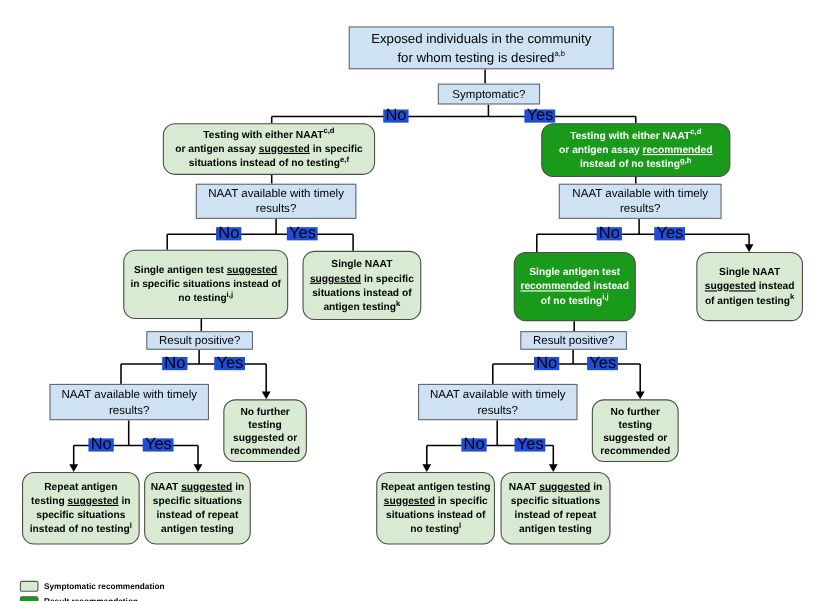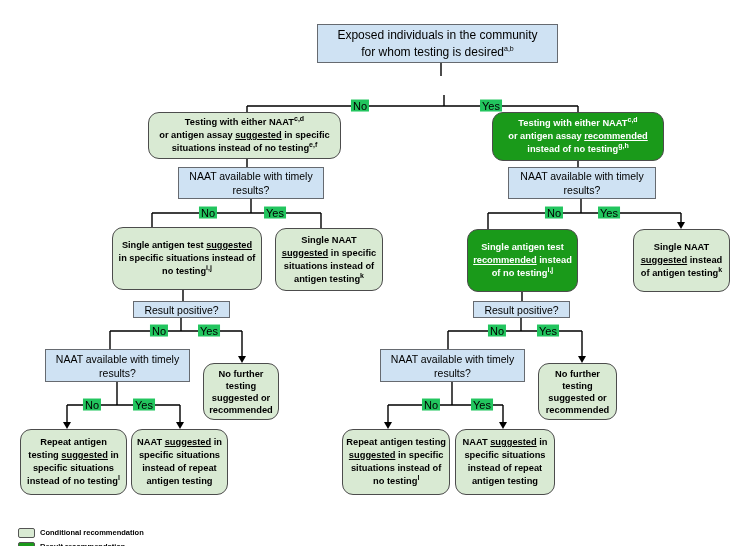--- a/index.html
+++ b/index.html
@@ -17,22 +17,22 @@
   .q.root{font-size:12px;line-height:17px;white-space:nowrap;}
   .oc{ 
     background:var(--conditional,#d9ead3);border:1px solid #4c4c4c;border-radius:11px;
     font-weight:bold;font-size:9.3px;white-space:nowrap;padding:2px 3px;
   }
   .oc.small{font-size:9.2px;}
   .strong{background:var(--strong,#1a9a1a);color:#ffffff;}
   .u{text-decoration:underline;}
   sup{font-size:7px;line-height:0;}
   .edge-label{
-    position:absolute;transform:translate(-50%,-54%);background:#22c55e;padding:0 2px;
-    font-size:11px;line-height:12px;white-space:nowrap;
+    position:absolute;transform:translate(-50%,-54%);background:#1d4ed8;padding:0 2px;
+    font-size:15px;line-height:12px;white-space:nowrap;
   }
   svg.wires{position:absolute;left:0;top:0;pointer-events:none;}
   .legend-row{position:absolute;display:flex;align-items:center;gap:5px;}
   .legend-swatch{width:17px;height:10px;border:1px solid #555;border-radius:2px;box-sizing:border-box;}
   .legend-swatch.cond{background:var(--conditional,#d9ead3);}
   .legend-swatch.strong{background:var(--strong,#1a9a1a);}
   .legend-label{font-size:7.5px;font-weight:bold;line-height:10px;}
   .bottom-divider{position:absolute;left:0;top:539px;width:745px;height:2px;background:#ececec;}
 </style>
 </head>
@@ -63,20 +63,21 @@
       <polygon points="176,402 184,402 180,409"></polygon>
       <polygon points="384,402 392,402 388,409"></polygon>
       <polygon points="499,402 507,402 503,409"></polygon>
     </g>
   </svg>
 
   <div class="node q root" style="left:317px;top:4px;width:241px;height:39px;">
       <div>Exposed individuals in the community<br>for whom testing is desired<sup>a,b</sup></div>
     </div>
 
+  <div class="node q" style="left:398px;top:56px;width:93px;height:19px;">Symptomatic?</div>
 
   <div class="node oc" style="left:148px;top:92px;width:193px;height:47px;">
       <div>Testing with either NAAT<sup>c,d</sup><br>or antigen assay <span class="u">suggested</span> in specific<br>situations instead of no testing<sup>e,f</sup></div>
     </div>
 
   <div class="node oc strong" style="left:492px;top:92px;width:172px;height:49px;">
       <div>Testing with either NAAT<sup>c,d</sup><br>or antigen assay <span class="u">recommended</span><br>instead of no testing<sup>g,h</sup></div>
     </div>
 
   <div class="node q" style="left:178px;top:147px;width:146px;height:32px;">NAAT available with timely results?</div>
@@ -141,21 +142,21 @@
   <span class="edge-label" style="left:209px;top:311px;">Yes</span>
   <span class="edge-label" style="left:497px;top:311px;">No</span>
   <span class="edge-label" style="left:548px;top:311px;">Yes</span>
   <span class="edge-label" style="left:92px;top:385px;">No</span>
   <span class="edge-label" style="left:144px;top:385px;">Yes</span>
   <span class="edge-label" style="left:431px;top:385px;">No</span>
   <span class="edge-label" style="left:482px;top:385px;">Yes</span>
 
   <div class="legend-row" style="left:18px;top:508px;">
     <span class="legend-swatch cond"></span>
-    <span class="legend-label">Conditional recommendation</span>
+    <span class="legend-label">Symptomatic recommendation</span>
   </div>
   <div class="legend-row" style="left:18px;top:522px;">
     <span class="legend-swatch strong"></span>
     <span class="legend-label">Result recommendation</span>
   </div>
 
   <div class="bottom-divider"></div>
 </div>
 
 </body></html>

